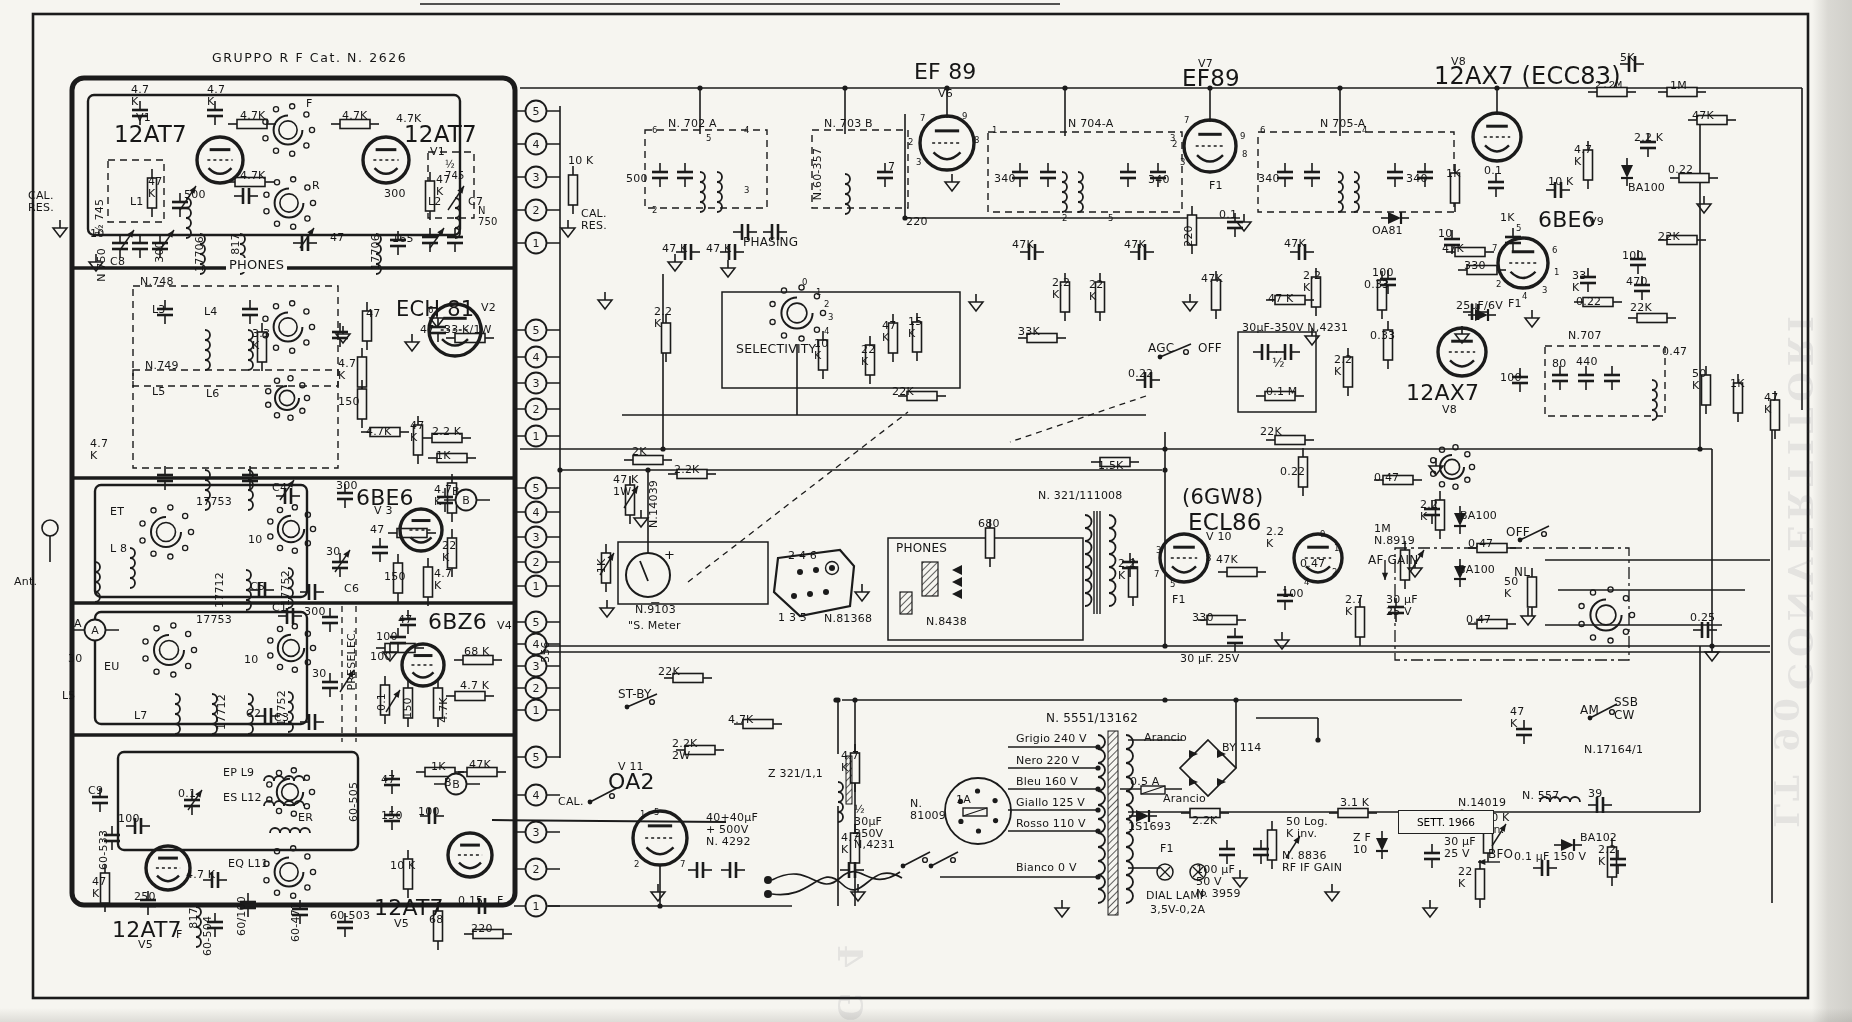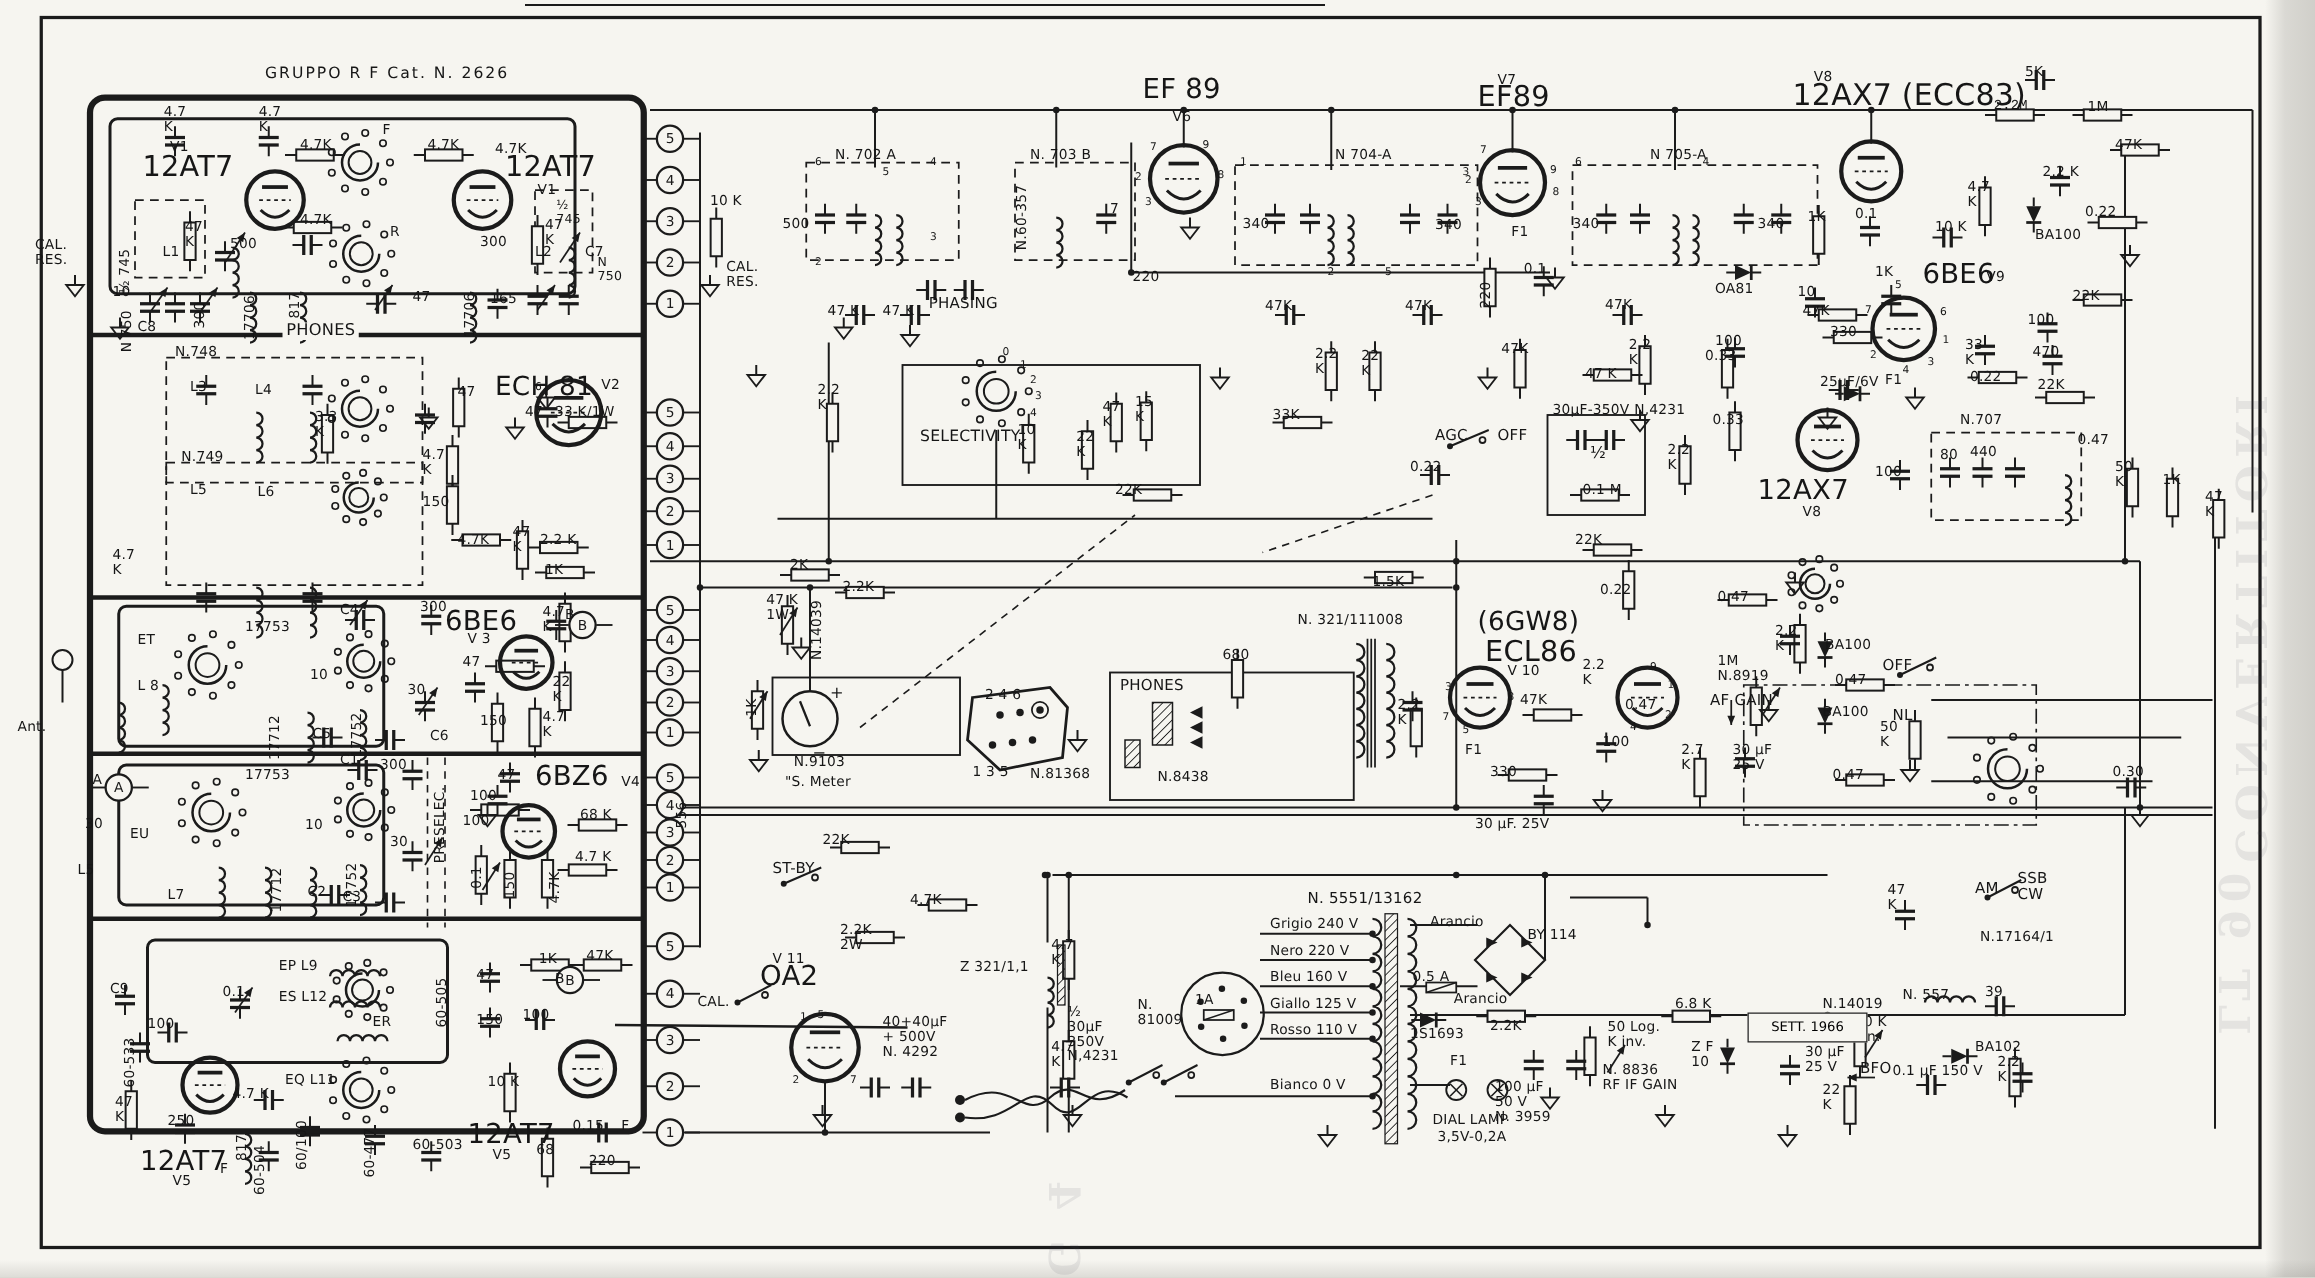--- a/index.html
+++ b/index.html
@@ -1674,21 +1674,21 @@
       <div class="lbl" style="left: 1764px; top: 392px;">47
 K</div>
       <div class="lbl" style="left: 1460px; top: 510px;">BA100</div>
       <div class="lbl" style="left: 1506px; top: 526px; font-size: 12px;">OFF</div>
       <div class="lbl" style="left: 1468px; top: 538px;">0.47</div>
       <div class="lbl" style="left: 1458px; top: 564px;">BA100</div>
       <div class="lbl" style="left: 1514px; top: 566px; font-size: 12px;">NL</div>
       <div class="lbl" style="left: 1504px; top: 576px;">50
 K</div>
       <div class="lbl" style="left: 1466px; top: 614px;">0.47</div>
-      <div class="lbl" style="left: 1690px; top: 612px;">0.30</div>
+      <div class="lbl" style="left: 1690px; top: 612px;">0.25</div>
       <div class="lbl" style="left: 1510px; top: 706px;">47
 K</div>
       <div class="lbl" style="left: 1580px; top: 704px; font-size: 12px;">AM</div>
       <div class="lbl" style="left: 1614px; top: 696px; font-size: 12px;">SSB
 CW</div>
       <div class="lbl" style="left: 1584px; top: 744px;">N.17164/1</div>
       <div class="lbl" style="left: 1046px; top: 712px; font-size: 12px;">N. 5551/13162</div>
       <div class="lbl" style="left: 1016px; top: 733px;">Grigio   240 V</div>
       <div class="lbl" style="left: 1016px; top: 755px;">Nero    220 V</div>
       <div class="lbl" style="left: 1016px; top: 776px;">Bleu    160 V</div>
@@ -1704,21 +1704,21 @@
       <div class="lbl" style="left: 1163px; top: 793px;">Arancio</div>
       <div class="lbl" style="left: 1128px; top: 821px;">1S1693</div>
       <div class="lbl" style="left: 1192px; top: 815px;">2.2K</div>
       <div class="lbl" style="left: 1196px; top: 864px;">100 µF
 50 V
 N. 3959</div>
       <div class="lbl" style="left: 1286px; top: 816px;">50  Log.
 K   inv.</div>
       <div class="lbl" style="left: 1282px; top: 850px;">N. 8836
 RF  IF  GAIN</div>
-      <div class="lbl" style="left: 1340px; top: 797px;">6.8 K</div>
+      <div class="lbl" style="left: 1340px; top: 797px;">3.1 K</div>
       <div class="lbl" style="left: 1353px; top: 832px;">Z F
 10</div>
       <div class="lbl" style="left: 1444px; top: 836px;">30 µF
 25 V</div>
       <div class="lbl" style="left: 1458px; top: 797px;">N.14019</div>
       <div class="lbl" style="left: 1484px; top: 812px;">10 K
 Lin.</div>
       <div class="lbl" style="left: 1458px; top: 866px;">22
 K</div>
       <div class="lbl" style="left: 1488px; top: 848px; font-size: 12px;">BFO</div>

